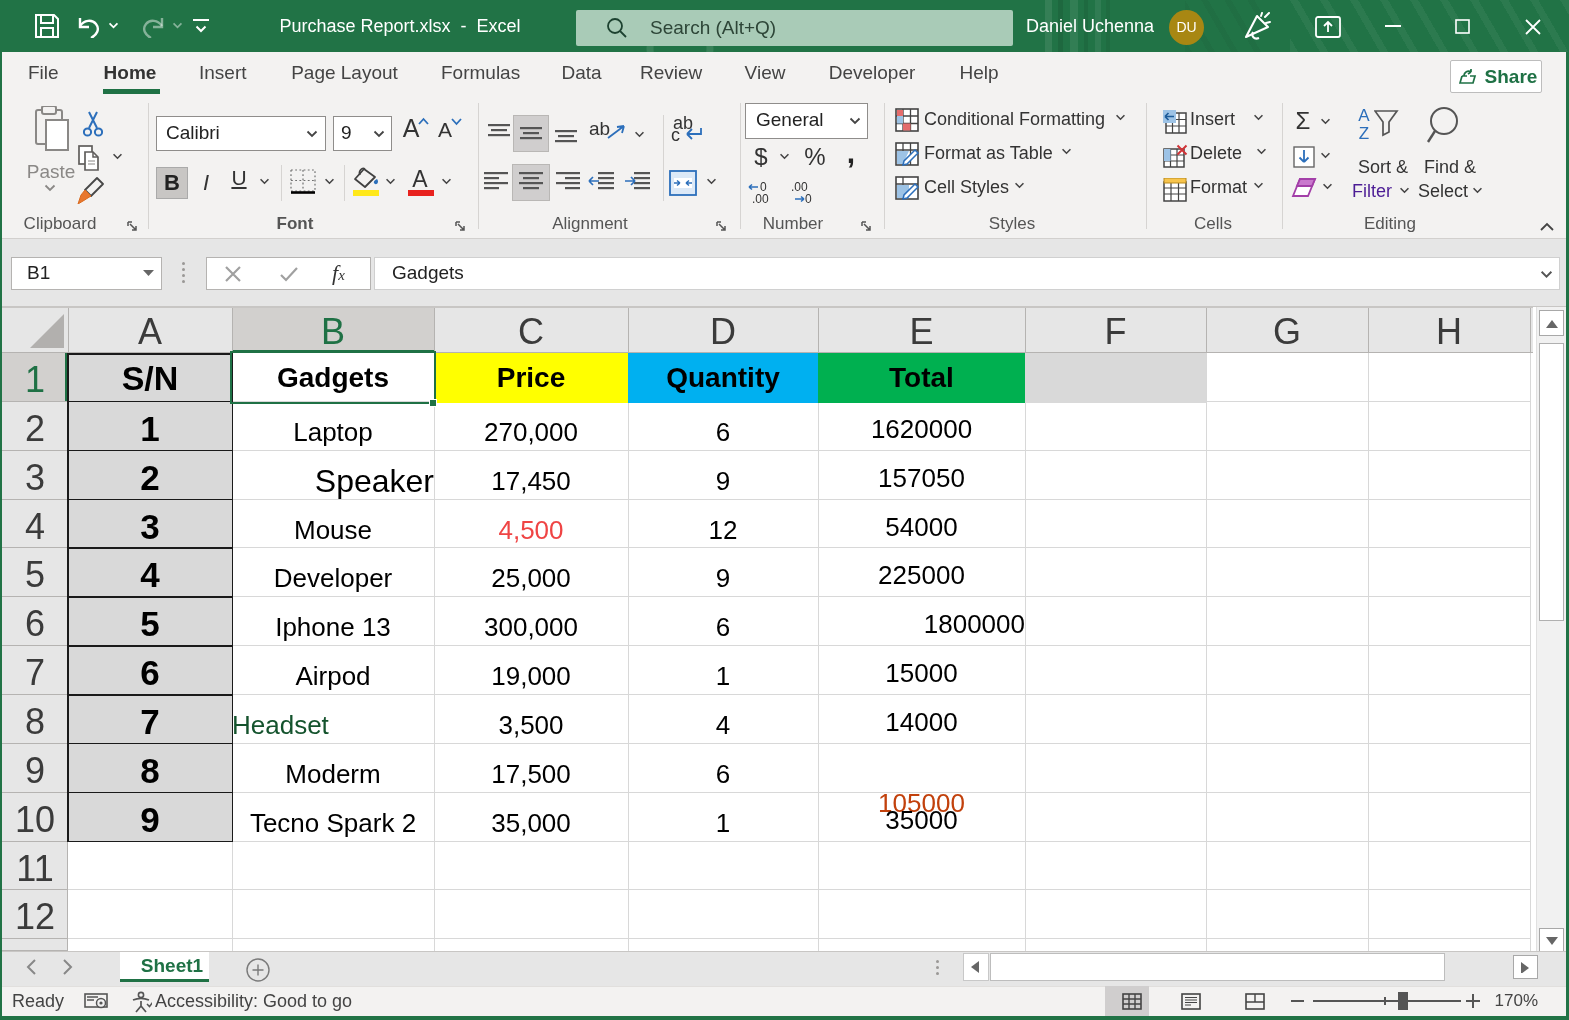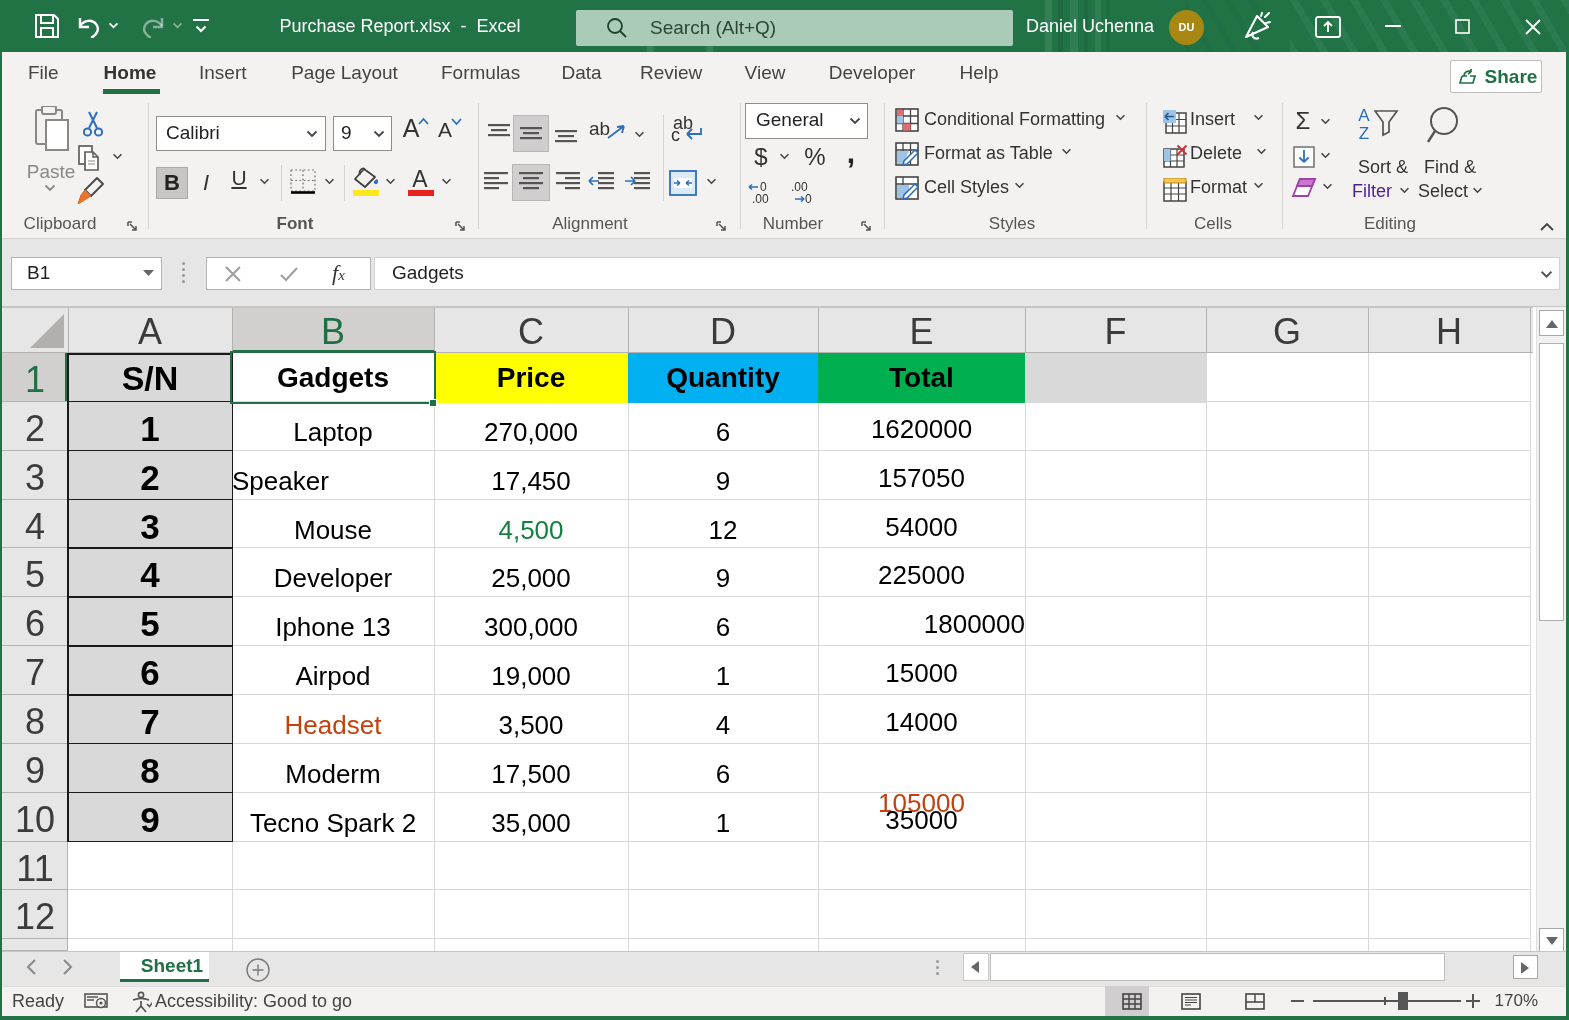--- a/index.html
+++ b/index.html
@@ -39,21 +39,21 @@
   </svg>
 <div style="position:absolute;left:200px;top:0px;width:400px;height:52px;font-size:18px;color:#fff;font-weight:400;text-align:center;line-height:52px;white-space:nowrap;">Purchase Report.xlsx&nbsp;&nbsp;-&nbsp;&nbsp;Excel</div>
 <div style="position:absolute;left:576px;top:10px;width:437px;height:36px;background:#a9cbb7;border-radius:2px;"></div>
 <svg style="position:absolute;left:606px;top:17px" width="22" height="22" viewBox="0 0 22 22">
     <circle cx="9" cy="9" r="7" fill="none" stroke="#1d4230" stroke-width="1.8"></circle>
     <path d="M14 14 L20 20" stroke="#1d4230" stroke-width="1.8"></path>
   </svg>
 <div style="position:absolute;left:650px;top:10px;width:200px;height:36px;font-size:19px;color:#2d4537;font-weight:400;text-align:left;line-height:36px;white-space:nowrap;">Search (Alt+Q)</div>
 <div style="position:absolute;left:1020px;top:0px;width:140px;height:52px;font-size:18px;color:#fff;font-weight:400;text-align:center;line-height:52px;white-space:nowrap;">Daniel Uchenna</div>
 <div style="position:absolute;left:1169px;top:10px;width:35px;height:35px;background:#a88713;border-radius:50%;"></div>
-<div style="position:absolute;left:1169px;top:10px;width:35px;height:35px;font-size:11px;color:#fff;font-weight:700;text-align:center;line-height:35px;white-space:nowrap;">DU</div>
+<div style="position:absolute;left:1169px;top:10px;width:35px;height:35px;font-size:14px;color:#fff;font-weight:400;text-align:center;line-height:35px;white-space:nowrap;">DU</div>
 <svg style="position:absolute;left:1242px;top:12px" width="30" height="30" viewBox="0 0 30 30">
     <path d="M4 25 L15 4 L26 15 Z" fill="none" stroke="#fff" stroke-width="2.1" stroke-linejoin="round"></path>
     <path d="M11 20 c-2 4,1 8,6 6" fill="none" stroke="#fff" stroke-width="2.1"></path>
     <path d="M19 4 L20 1 M23 5 L27 1 M24 11 L28 10" stroke="#fff" stroke-width="2" stroke-linecap="round"></path>
   </svg>
 <svg style="position:absolute;left:1315px;top:16px" width="26" height="22" viewBox="0 0 26 22">
     <rect x="1" y="1" width="24" height="20" rx="2" fill="none" stroke="#fff" stroke-width="1.8"></rect>
     <path d="M13 16 V6 M9 10 L13 6 L17 10" fill="none" stroke="#fff" stroke-width="1.8"></path>
   </svg>
 <div style="position:absolute;left:1385px;top:25px;width:16px;height:2px;background:#fff;"></div>
@@ -510,46 +510,46 @@
 <div style="position:absolute;left:232px;top:353.0px;width:202px;height:48.85px;font-size:28px;color:#000;font-weight:700;text-align:center;line-height:49.85px;white-space:nowrap;">Gadgets</div>
 <div style="position:absolute;left:434px;top:353.0px;width:194px;height:48.85px;font-size:28px;color:#000;font-weight:700;text-align:center;line-height:49.85px;white-space:nowrap;">Price</div>
 <div style="position:absolute;left:628px;top:353.0px;width:190px;height:48.85px;font-size:28px;color:#000;font-weight:700;text-align:center;line-height:49.85px;white-space:nowrap;">Quantity</div>
 <div style="position:absolute;left:818px;top:353.0px;width:207px;height:48.85px;font-size:28px;color:#000;font-weight:700;text-align:center;line-height:49.85px;white-space:nowrap;">Total</div>
 <div style="position:absolute;left:68px;top:401.85px;width:164px;height:48.85px;font-size:35px;color:#000;font-weight:700;text-align:center;line-height:53.85px;white-space:nowrap;">1</div>
 <div style="position:absolute;left:232px;top:401.85px;width:202px;height:48.85px;font-size:26px;color:#000;font-weight:400;text-align:center;line-height:61.85px;white-space:nowrap;">Laptop</div>
 <div style="position:absolute;left:434px;top:401.85px;width:194px;height:48.85px;font-size:26px;color:#000;font-weight:400;text-align:center;line-height:61.85px;white-space:nowrap;">270,000</div>
 <div style="position:absolute;left:628px;top:401.85px;width:190px;height:48.85px;font-size:26px;color:#000;font-weight:400;text-align:center;line-height:61.85px;white-space:nowrap;">6</div>
 <div style="position:absolute;left:818px;top:401.85px;width:207px;height:48.85px;font-size:26px;color:#000;font-weight:400;text-align:center;line-height:55.85px;white-space:nowrap;">1620000</div>
 <div style="position:absolute;left:68px;top:450.7px;width:164px;height:48.85px;font-size:35px;color:#000;font-weight:700;text-align:center;line-height:53.85px;white-space:nowrap;">2</div>
-<div style="position:absolute;left:232px;top:450.7px;width:202px;height:48.85px;font-size:26px;color:#000;font-weight:400;text-align:left;line-height:61.85px;white-space:nowrap;">Speaker</div>
+<div style="position:absolute;left:232px;top:450.7px;width:202px;height:48.85px;font-size:32px;color:#000;font-weight:400;text-align:right;line-height:61.85px;white-space:nowrap;">Speaker</div>
 <div style="position:absolute;left:434px;top:450.7px;width:194px;height:48.85px;font-size:26px;color:#000;font-weight:400;text-align:center;line-height:61.85px;white-space:nowrap;">17,450</div>
 <div style="position:absolute;left:628px;top:450.7px;width:190px;height:48.85px;font-size:26px;color:#000;font-weight:400;text-align:center;line-height:61.85px;white-space:nowrap;">9</div>
 <div style="position:absolute;left:818px;top:450.7px;width:207px;height:48.85px;font-size:26px;color:#000;font-weight:400;text-align:center;line-height:55.85px;white-space:nowrap;">157050</div>
 <div style="position:absolute;left:68px;top:499.55px;width:164px;height:48.85px;font-size:35px;color:#000;font-weight:700;text-align:center;line-height:53.85px;white-space:nowrap;">3</div>
 <div style="position:absolute;left:232px;top:499.55px;width:202px;height:48.85px;font-size:26px;color:#000;font-weight:400;text-align:center;line-height:61.85px;white-space:nowrap;">Mouse</div>
-<div style="position:absolute;left:434px;top:499.55px;width:194px;height:48.85px;font-size:26px;color:#15803d;font-weight:400;text-align:center;line-height:61.85px;white-space:nowrap;">4,500</div>
+<div style="position:absolute;left:434px;top:499.55px;width:194px;height:48.85px;font-size:26px;color:#ef4444;font-weight:400;text-align:center;line-height:61.85px;white-space:nowrap;">4,500</div>
 <div style="position:absolute;left:628px;top:499.55px;width:190px;height:48.85px;font-size:26px;color:#000;font-weight:400;text-align:center;line-height:61.85px;white-space:nowrap;">12</div>
 <div style="position:absolute;left:818px;top:499.55px;width:207px;height:48.85px;font-size:26px;color:#000;font-weight:400;text-align:center;line-height:55.85px;white-space:nowrap;">54000</div>
 <div style="position:absolute;left:68px;top:548.4px;width:164px;height:48.85px;font-size:35px;color:#000;font-weight:700;text-align:center;line-height:53.85px;white-space:nowrap;">4</div>
 <div style="position:absolute;left:232px;top:548.4px;width:202px;height:48.85px;font-size:26px;color:#000;font-weight:400;text-align:center;line-height:61.85px;white-space:nowrap;">Developer</div>
 <div style="position:absolute;left:434px;top:548.4px;width:194px;height:48.85px;font-size:26px;color:#000;font-weight:400;text-align:center;line-height:61.85px;white-space:nowrap;">25,000</div>
 <div style="position:absolute;left:628px;top:548.4px;width:190px;height:48.85px;font-size:26px;color:#000;font-weight:400;text-align:center;line-height:61.85px;white-space:nowrap;">9</div>
 <div style="position:absolute;left:818px;top:548.4px;width:207px;height:48.85px;font-size:26px;color:#000;font-weight:400;text-align:center;line-height:55.85px;white-space:nowrap;">225000</div>
 <div style="position:absolute;left:68px;top:597.25px;width:164px;height:48.85px;font-size:35px;color:#000;font-weight:700;text-align:center;line-height:53.85px;white-space:nowrap;">5</div>
 <div style="position:absolute;left:232px;top:597.25px;width:202px;height:48.85px;font-size:26px;color:#000;font-weight:400;text-align:center;line-height:61.85px;white-space:nowrap;">Iphone 13</div>
 <div style="position:absolute;left:434px;top:597.25px;width:194px;height:48.85px;font-size:26px;color:#000;font-weight:400;text-align:center;line-height:61.85px;white-space:nowrap;">300,000</div>
 <div style="position:absolute;left:628px;top:597.25px;width:190px;height:48.85px;font-size:26px;color:#000;font-weight:400;text-align:center;line-height:61.85px;white-space:nowrap;">6</div>
 <div style="position:absolute;left:818px;top:597.25px;width:207px;height:48.85px;font-size:26px;color:#000;font-weight:400;text-align:right;line-height:55.85px;white-space:nowrap;">1800000</div>
 <div style="position:absolute;left:68px;top:646.1px;width:164px;height:48.85px;font-size:35px;color:#000;font-weight:700;text-align:center;line-height:53.85px;white-space:nowrap;">6</div>
 <div style="position:absolute;left:232px;top:646.1px;width:202px;height:48.85px;font-size:26px;color:#000;font-weight:400;text-align:center;line-height:61.85px;white-space:nowrap;">Airpod</div>
 <div style="position:absolute;left:434px;top:646.1px;width:194px;height:48.85px;font-size:26px;color:#000;font-weight:400;text-align:center;line-height:61.85px;white-space:nowrap;">19,000</div>
 <div style="position:absolute;left:628px;top:646.1px;width:190px;height:48.85px;font-size:26px;color:#000;font-weight:400;text-align:center;line-height:61.85px;white-space:nowrap;">1</div>
 <div style="position:absolute;left:818px;top:646.1px;width:207px;height:48.85px;font-size:26px;color:#000;font-weight:400;text-align:center;line-height:55.85px;white-space:nowrap;">15000</div>
 <div style="position:absolute;left:68px;top:694.95px;width:164px;height:48.85px;font-size:35px;color:#000;font-weight:700;text-align:center;line-height:53.85px;white-space:nowrap;">7</div>
-<div style="position:absolute;left:232px;top:694.95px;width:202px;height:48.85px;font-size:26px;color:#c2410c;font-weight:400;text-align:center;line-height:61.85px;white-space:nowrap;">Headset</div>
+<div style="position:absolute;left:232px;top:694.95px;width:202px;height:48.85px;font-size:26px;color:#14532d;font-weight:400;line-height:61.85px;white-space:nowrap;">Headset</div>
 <div style="position:absolute;left:434px;top:694.95px;width:194px;height:48.85px;font-size:26px;color:#000;font-weight:400;text-align:center;line-height:61.85px;white-space:nowrap;">3,500</div>
 <div style="position:absolute;left:628px;top:694.95px;width:190px;height:48.85px;font-size:26px;color:#000;font-weight:400;text-align:center;line-height:61.85px;white-space:nowrap;">4</div>
 <div style="position:absolute;left:818px;top:694.95px;width:207px;height:48.85px;font-size:26px;color:#000;font-weight:400;text-align:center;line-height:55.85px;white-space:nowrap;">14000</div>
 <div style="position:absolute;left:68px;top:743.8px;width:164px;height:48.85px;font-size:35px;color:#000;font-weight:700;text-align:center;line-height:53.85px;white-space:nowrap;">8</div>
 <div style="position:absolute;left:232px;top:743.8px;width:202px;height:48.85px;font-size:26px;color:#000;font-weight:400;text-align:center;line-height:61.85px;white-space:nowrap;">Moderm</div>
 <div style="position:absolute;left:434px;top:743.8px;width:194px;height:48.85px;font-size:26px;color:#000;font-weight:400;text-align:center;line-height:61.85px;white-space:nowrap;">17,500</div>
 <div style="position:absolute;left:628px;top:743.8px;width:190px;height:48.85px;font-size:26px;color:#000;font-weight:400;text-align:center;line-height:61.85px;white-space:nowrap;">6</div>
 <div style="position:absolute;left:818px;top:776px;width:207px;height:48.85px;font-size:26px;color:#c2410c;font-weight:400;text-align:center;line-height:55.85px;white-space:nowrap;">105000</div>
 <div style="position:absolute;left:68px;top:792.6500000000001px;width:164px;height:48.85px;font-size:35px;color:#000;font-weight:700;text-align:center;line-height:53.85px;white-space:nowrap;">9</div>
 <div style="position:absolute;left:232px;top:792.6500000000001px;width:202px;height:48.85px;font-size:26px;color:#000;font-weight:400;text-align:center;line-height:61.85px;white-space:nowrap;">Tecno Spark 2</div>

